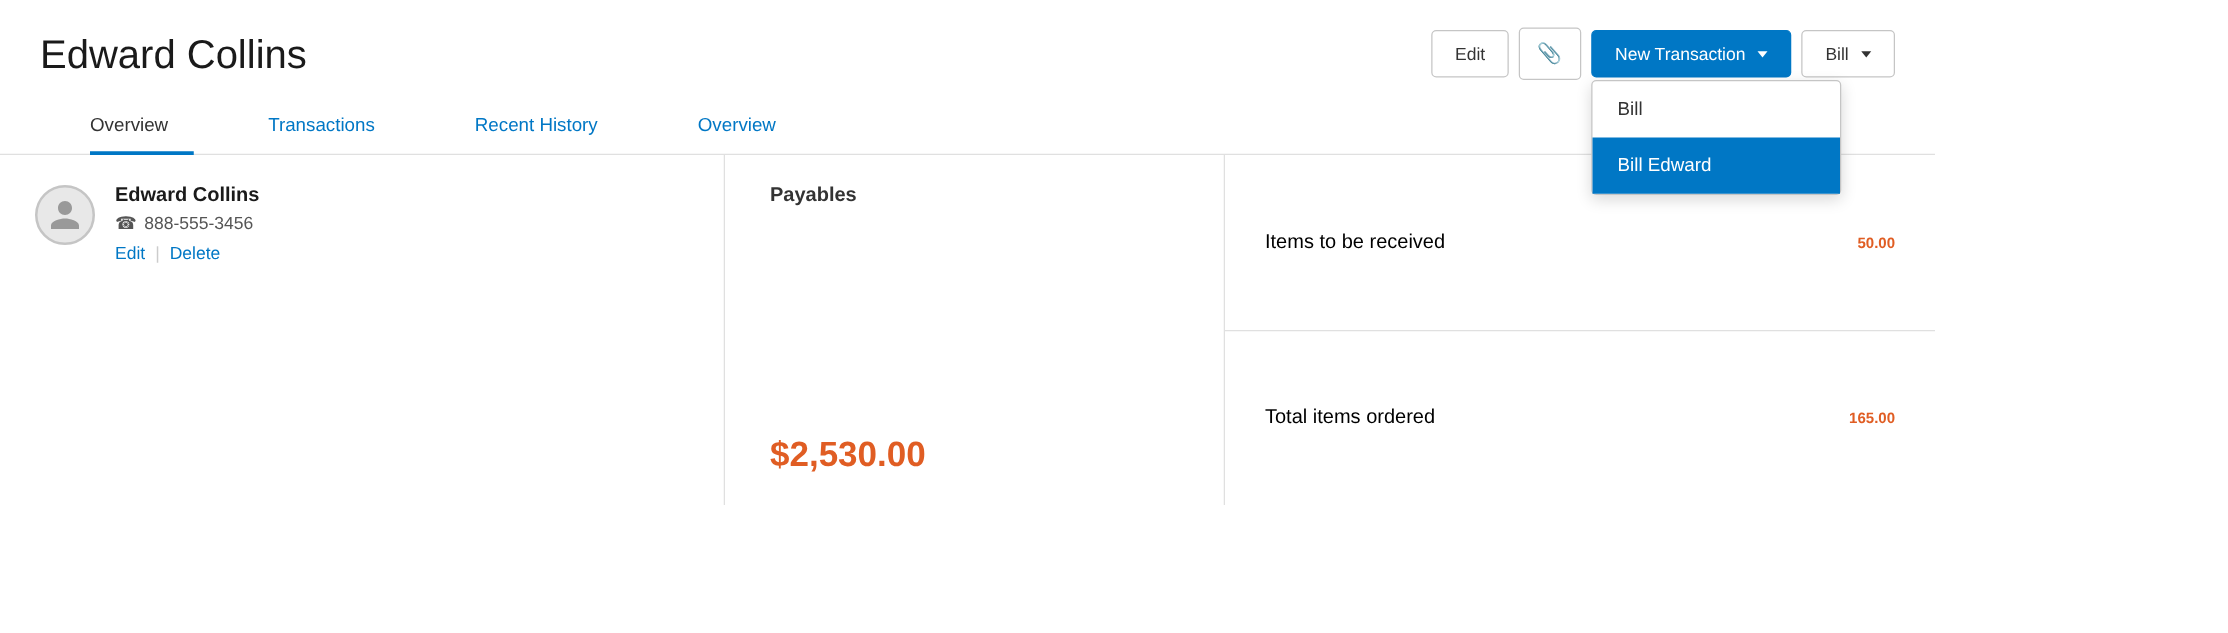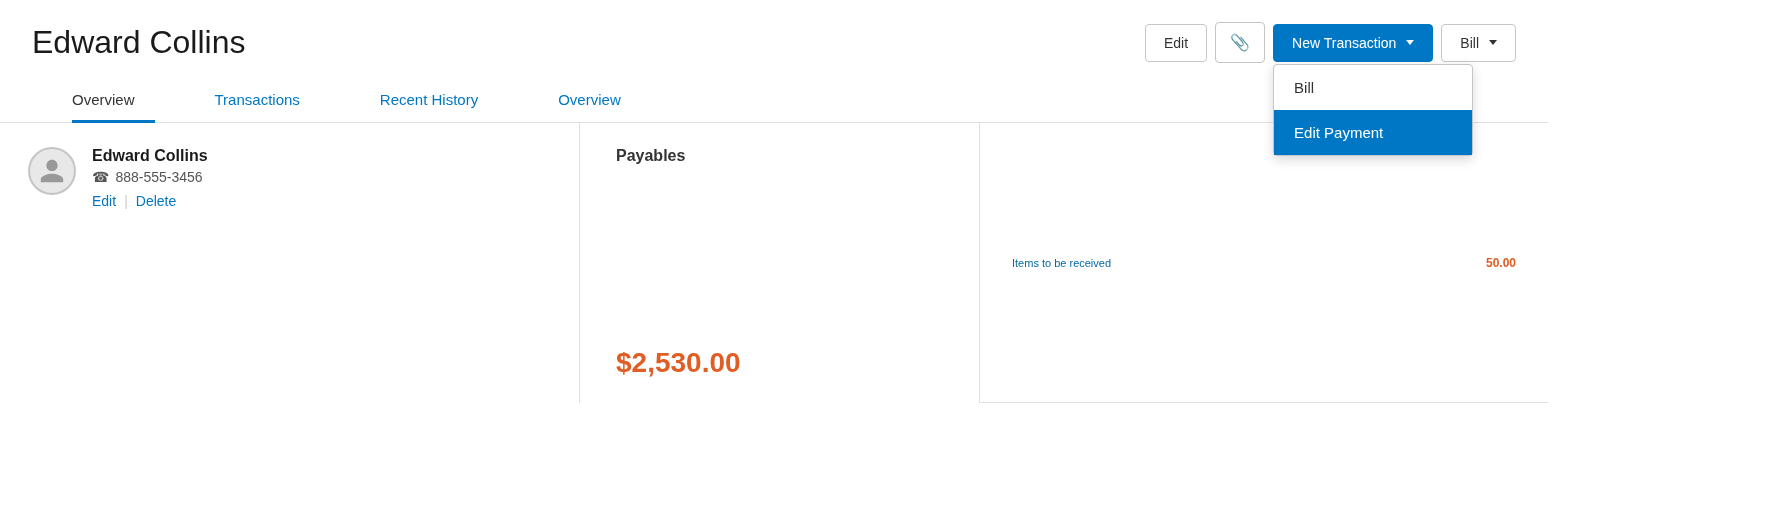--- a/index.html
+++ b/index.html
@@ -244,22 +244,22 @@
       justify-content: space-between;
       padding: 20px 32px;
       flex: 1;
     }
 
     .metric-row:first-child {
       border-bottom: 1px solid #e0e0e0;
     }
 
     .metric-label {
-      font-size: 11px;
-      color: #0369a1;
+      font-size: 16px;
+      color: #000000;
     }
 
     .metric-value {
       font-size: 12px;
       font-weight: 600;
       color: #e05d23;
     }
   </style>
 </head>
 <body>
@@ -280,21 +280,21 @@
       </button>
 
       <div class="dropdown-container">
         <button class="btn btn-primary">
           <span>New Transaction</span>
           <span class="chevron-down"></span>
         </button>
 
         <div class="dropdown-menu">
           <div class="dropdown-item">Bill</div>
-          <div class="dropdown-item active">Edit Payment</div>
+          <div class="dropdown-item active">Bill Edward</div>
         </div>
       </div>
 
       <button class="btn">
         <span>Bill</span>
         <span class="chevron-down"></span>
       </button>
 
     </div>
   </div>
@@ -335,18 +335,22 @@
       <div class="payables-amount">$2,530.00</div>
     </div>
 
     <div class="metrics-section">
 
       <div class="metric-row">
         <span class="metric-label">Items to be received</span>
         <span class="metric-value">50.00</span>
       </div>
 
+      <div class="metric-row">
+        <span class="metric-label">Total items ordered</span>
+        <span class="metric-value">165.00</span>
+      </div>
 
     </div>
 
   </div>
 
 </div>
 
 </body></html>

